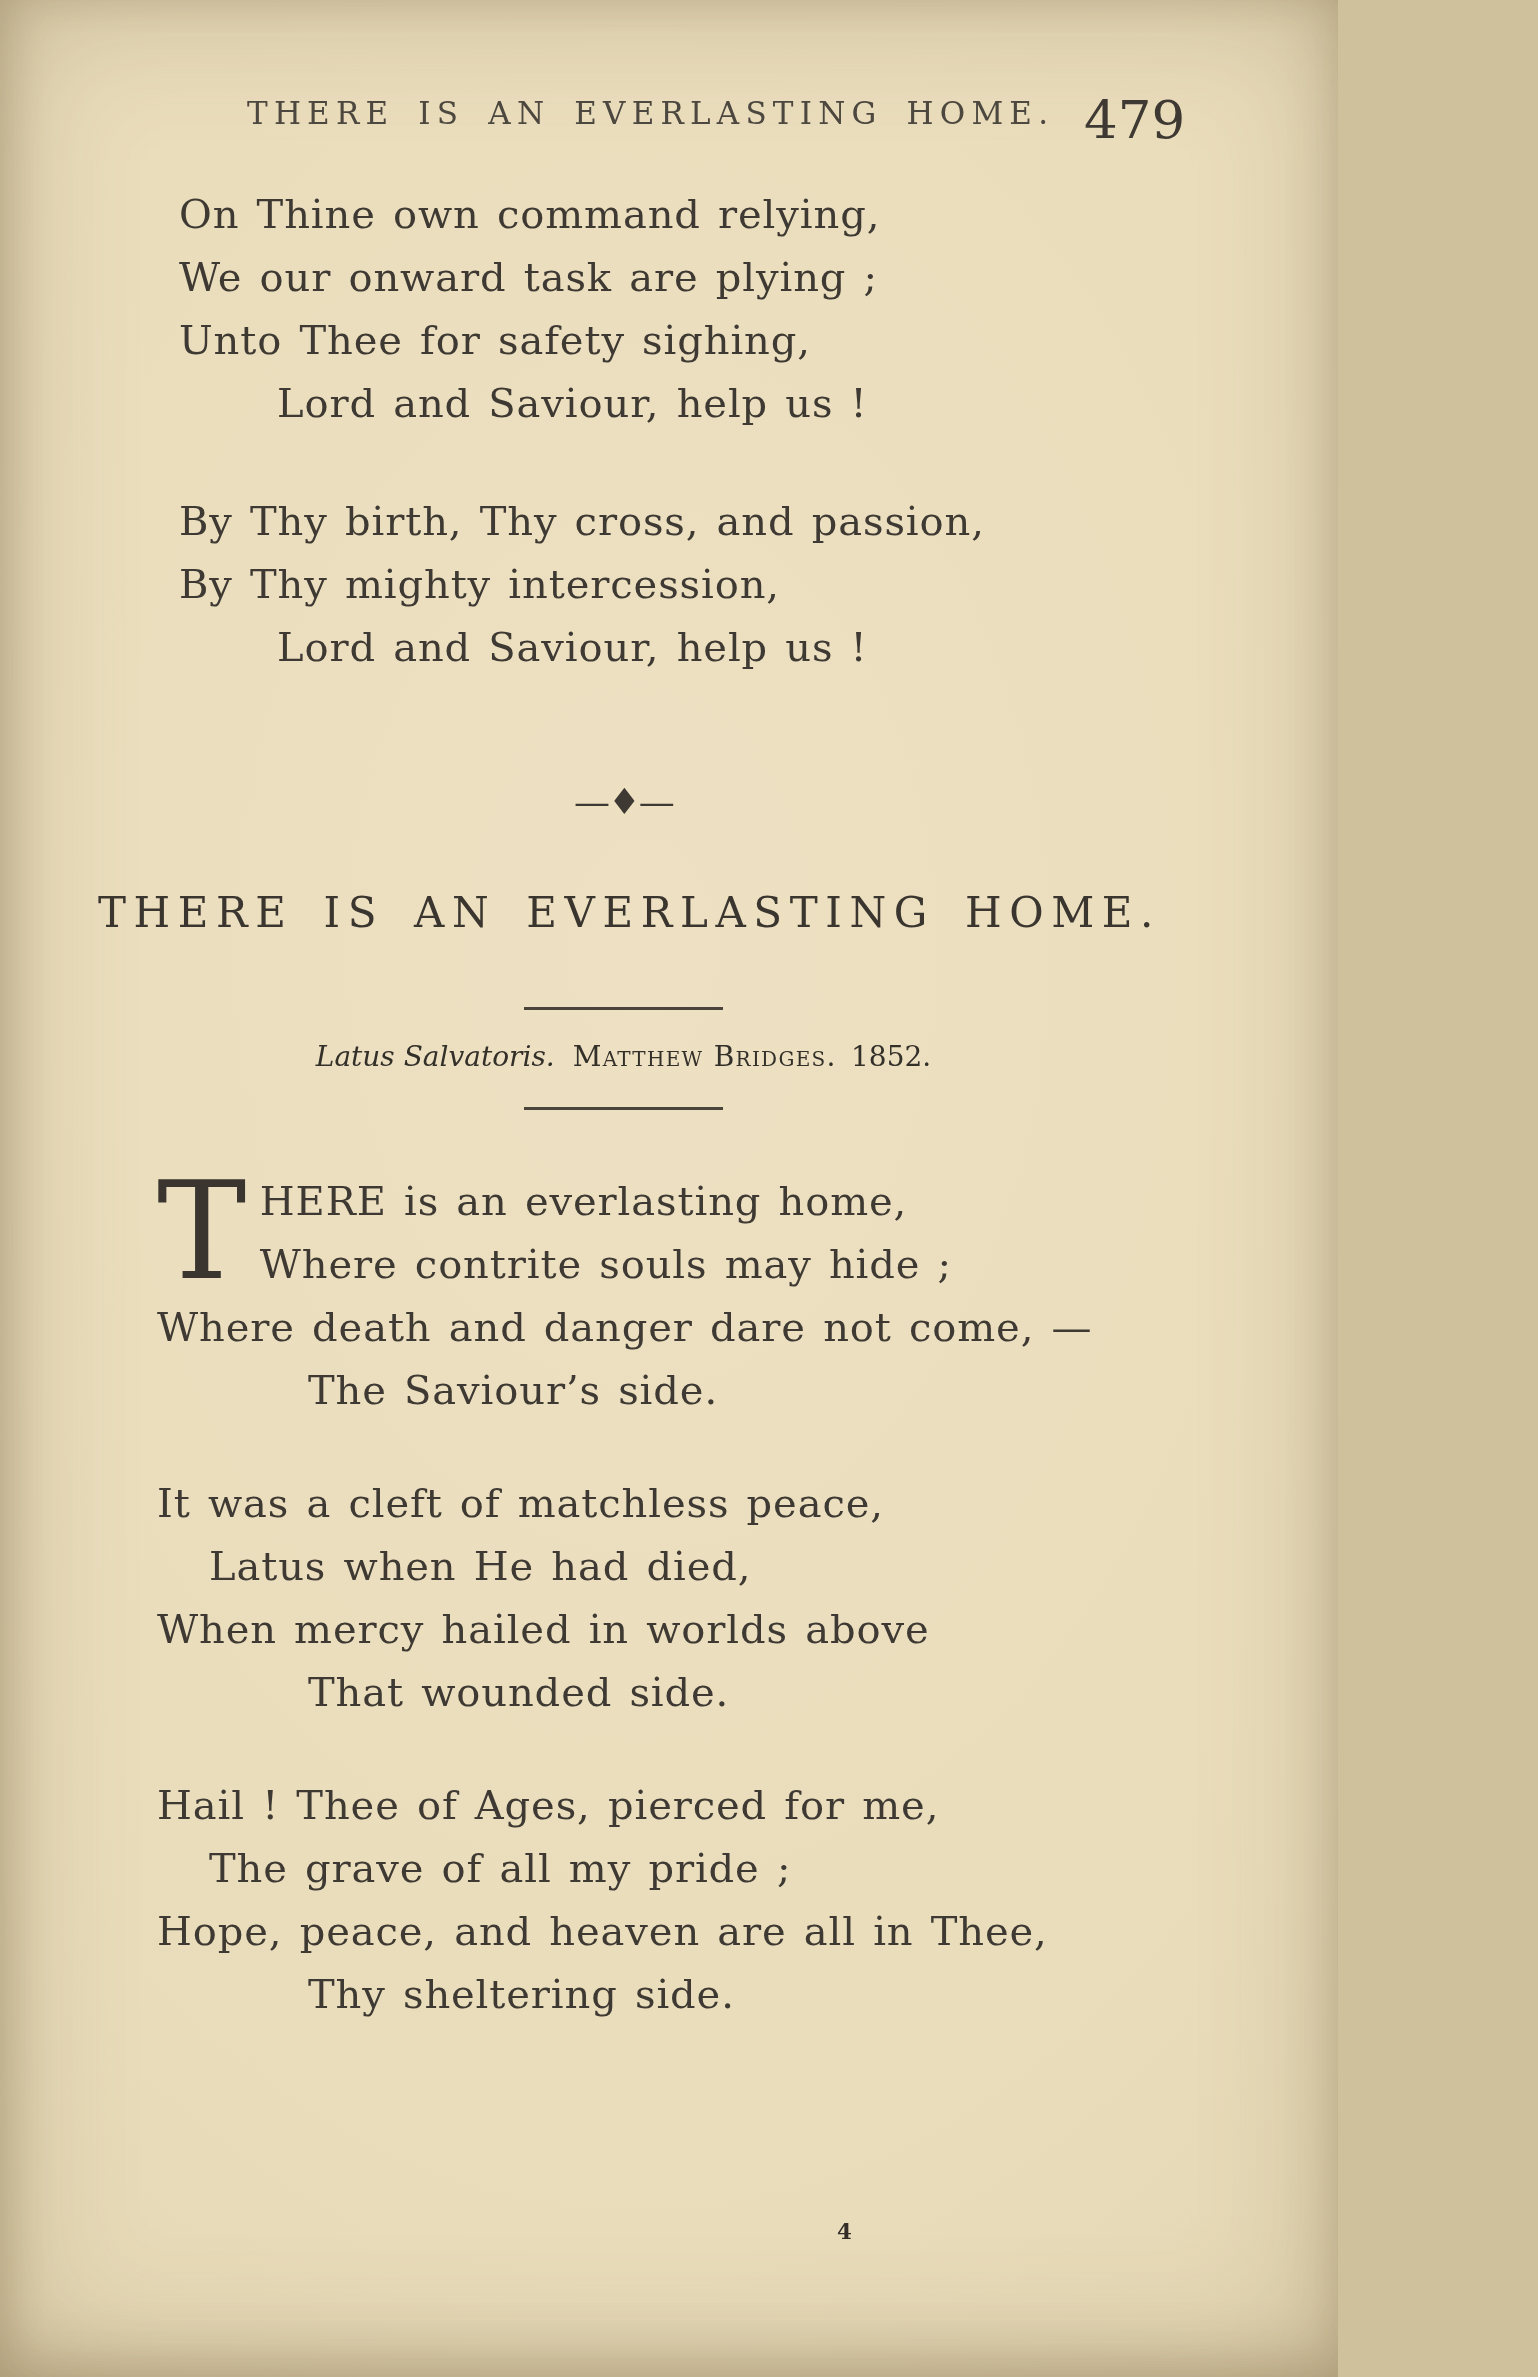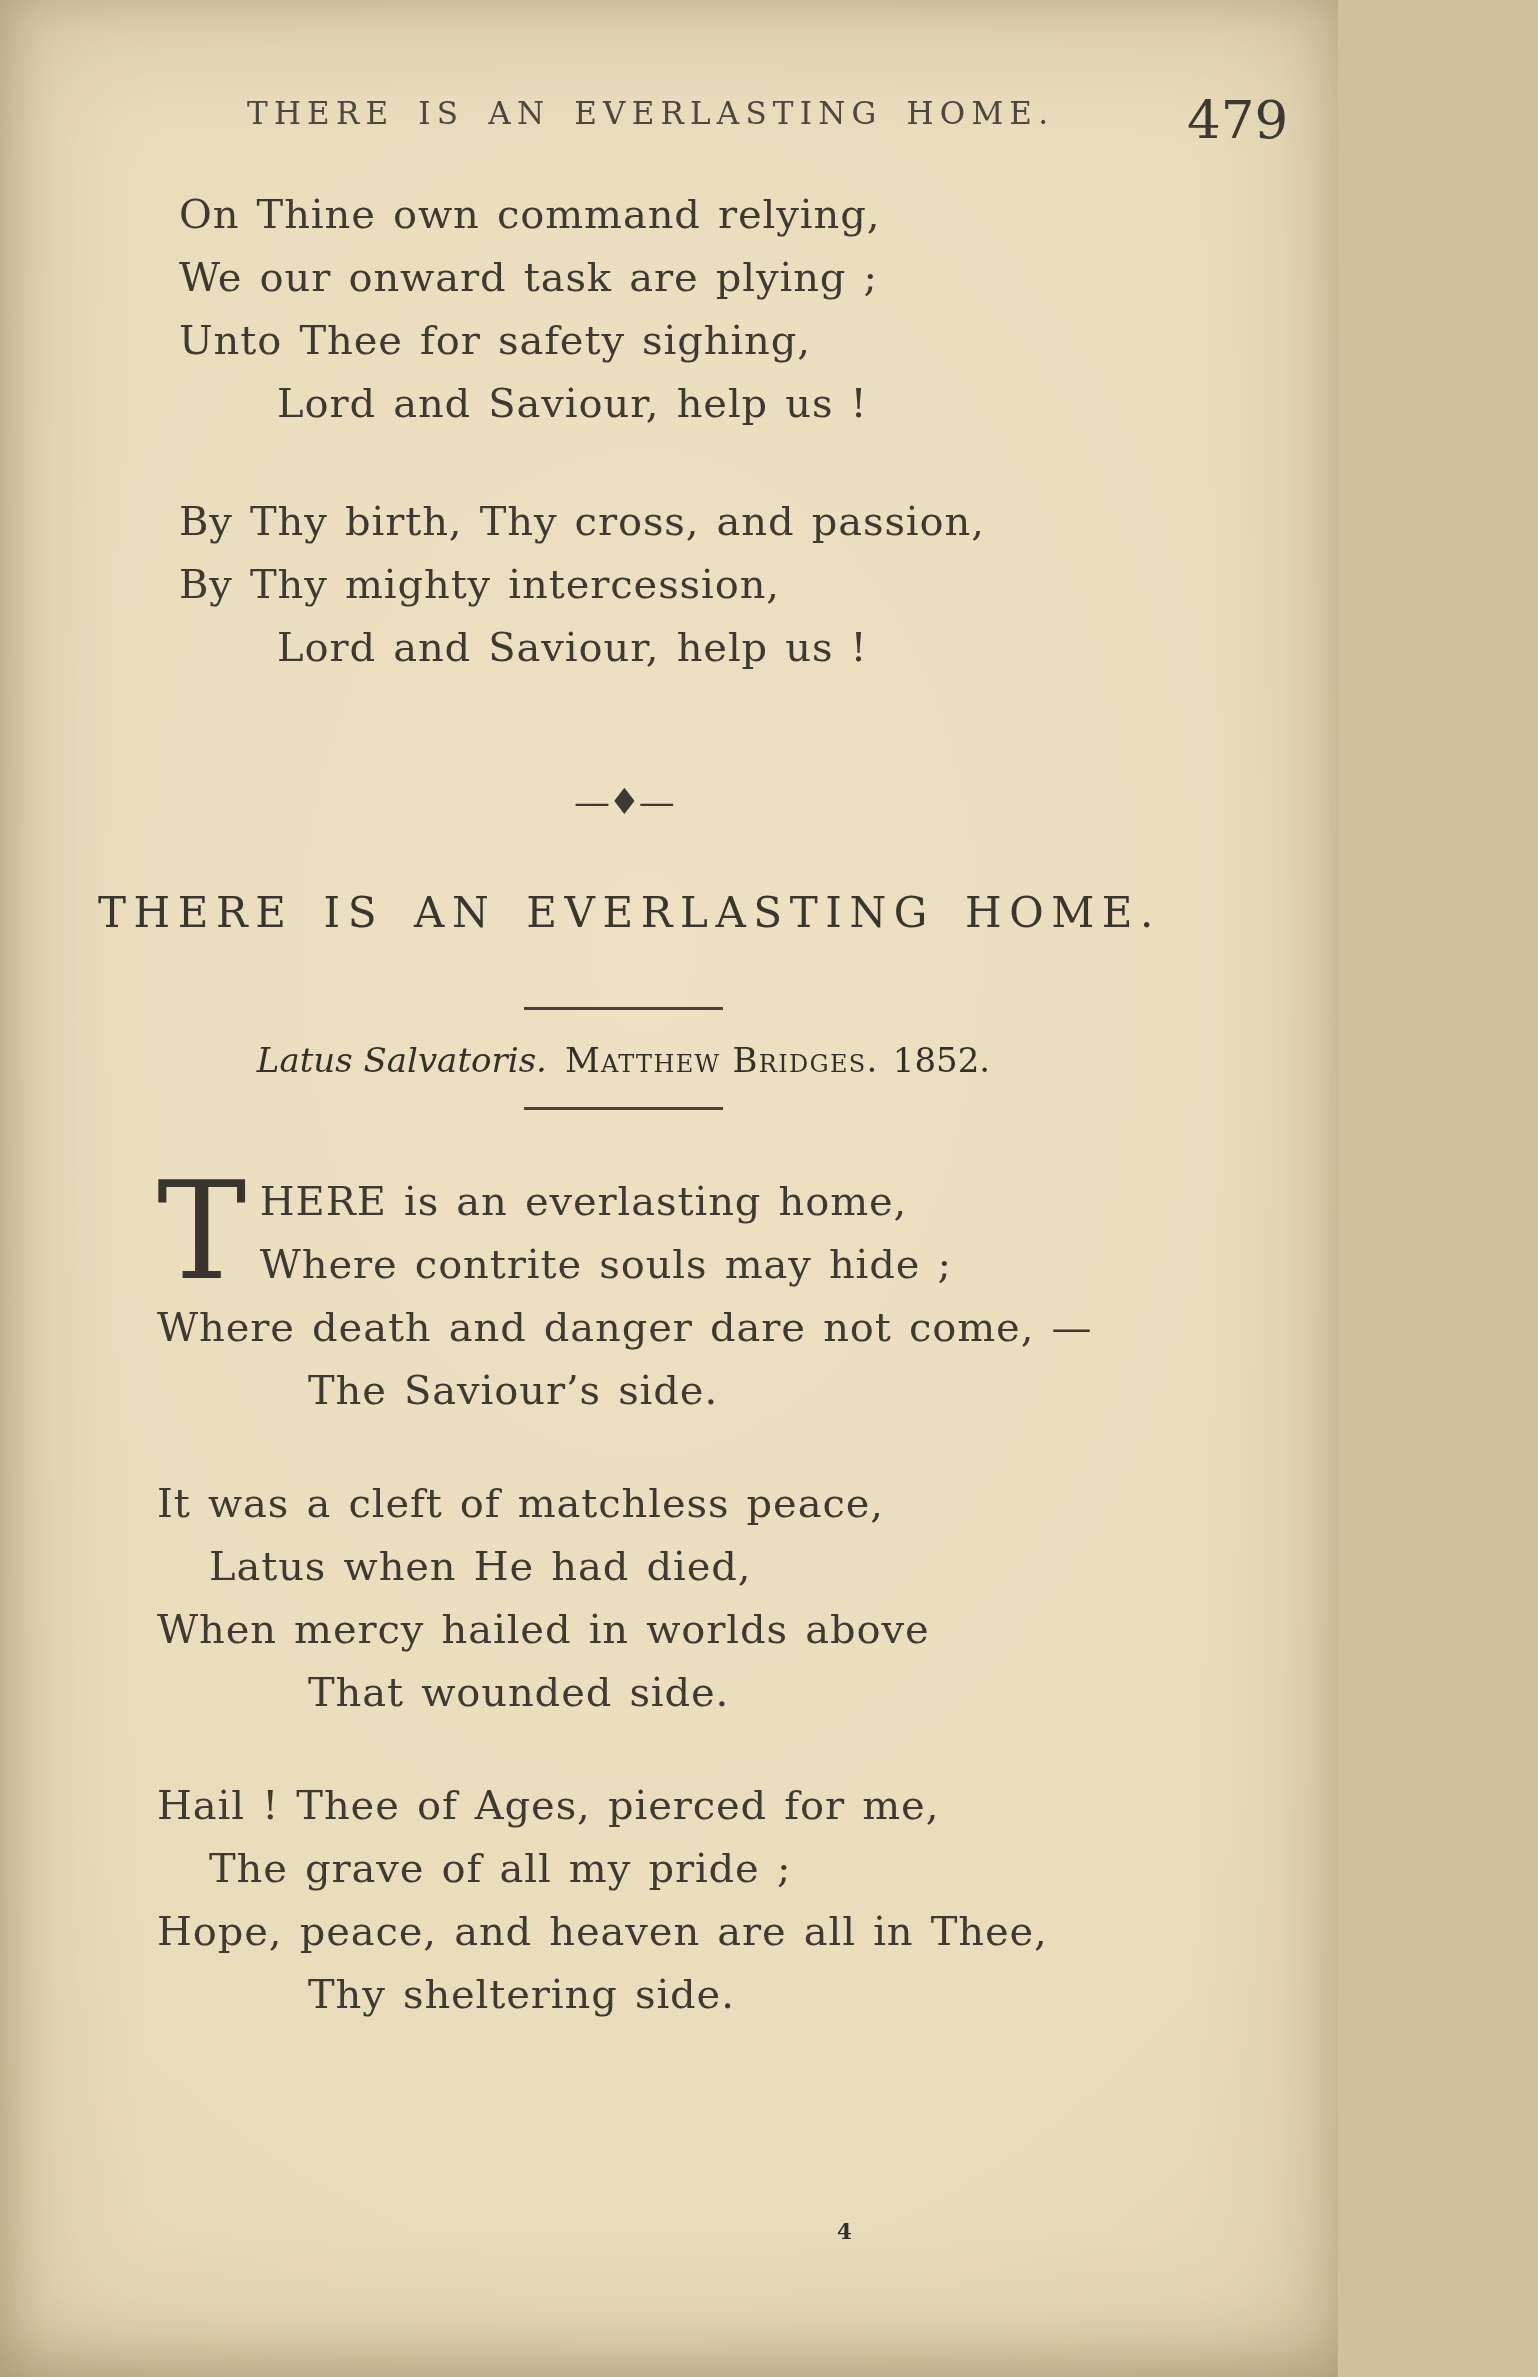--- a/index.html
+++ b/index.html
@@ -23,21 +23,21 @@
   .running-title {
     position: absolute;
     left: 247px; top: 98px;
     font-size: 31px; line-height: 1;
     letter-spacing: 6.2px; word-spacing: 8px;
     color: var(--ink_light, #4c473f);
     white-space: nowrap;
   }
   .page-number {
     position: absolute;
-    left: 1187px; top: 93px;
+    left: 1084px; top: 93px;
     font-size: 53px; line-height: 1;
     color: var(--ink, #3e3a33);
   }
 
   
   .poem { font-size: 40px; line-height: 63px; letter-spacing: 0.9px; word-spacing: 3.6px; }
   .poem .line { white-space: nowrap; }
 
   .closing-stanzas { position: absolute; left: 179px; top: 183px; }
   .closing-stanzas .stanza + .stanza { margin-top: 55px; }
@@ -69,21 +69,21 @@
     left: 524px; width: 199px; height: 2.7px;
     background: var(--rule, #4a443b);
   }
   .attr-rule-top { top: 1007px; }
   .attr-rule-bottom { top: 1107px; }
 
   .attribution {
     position: absolute;
     left: 0; top: 1040px; width: 1247px;
     text-align: center;
-    font-size: 34px; line-height: 1.2;
+    font-size: 28px; line-height: 1.2;
     color: #332f29;
     white-space: nowrap;
   }
   .attribution .tune { font-style: italic; margin-right: 18px; }
   .attribution .author { font-variant: small-caps; letter-spacing: 1.3px; margin-right: 14.2px; }
 
   
   .hymn-body { position: absolute; left: 157px; top: 1170px; }
   .hymn-body .stanza + .stanza { margin-top: 50px; }
   .drop-cap {

